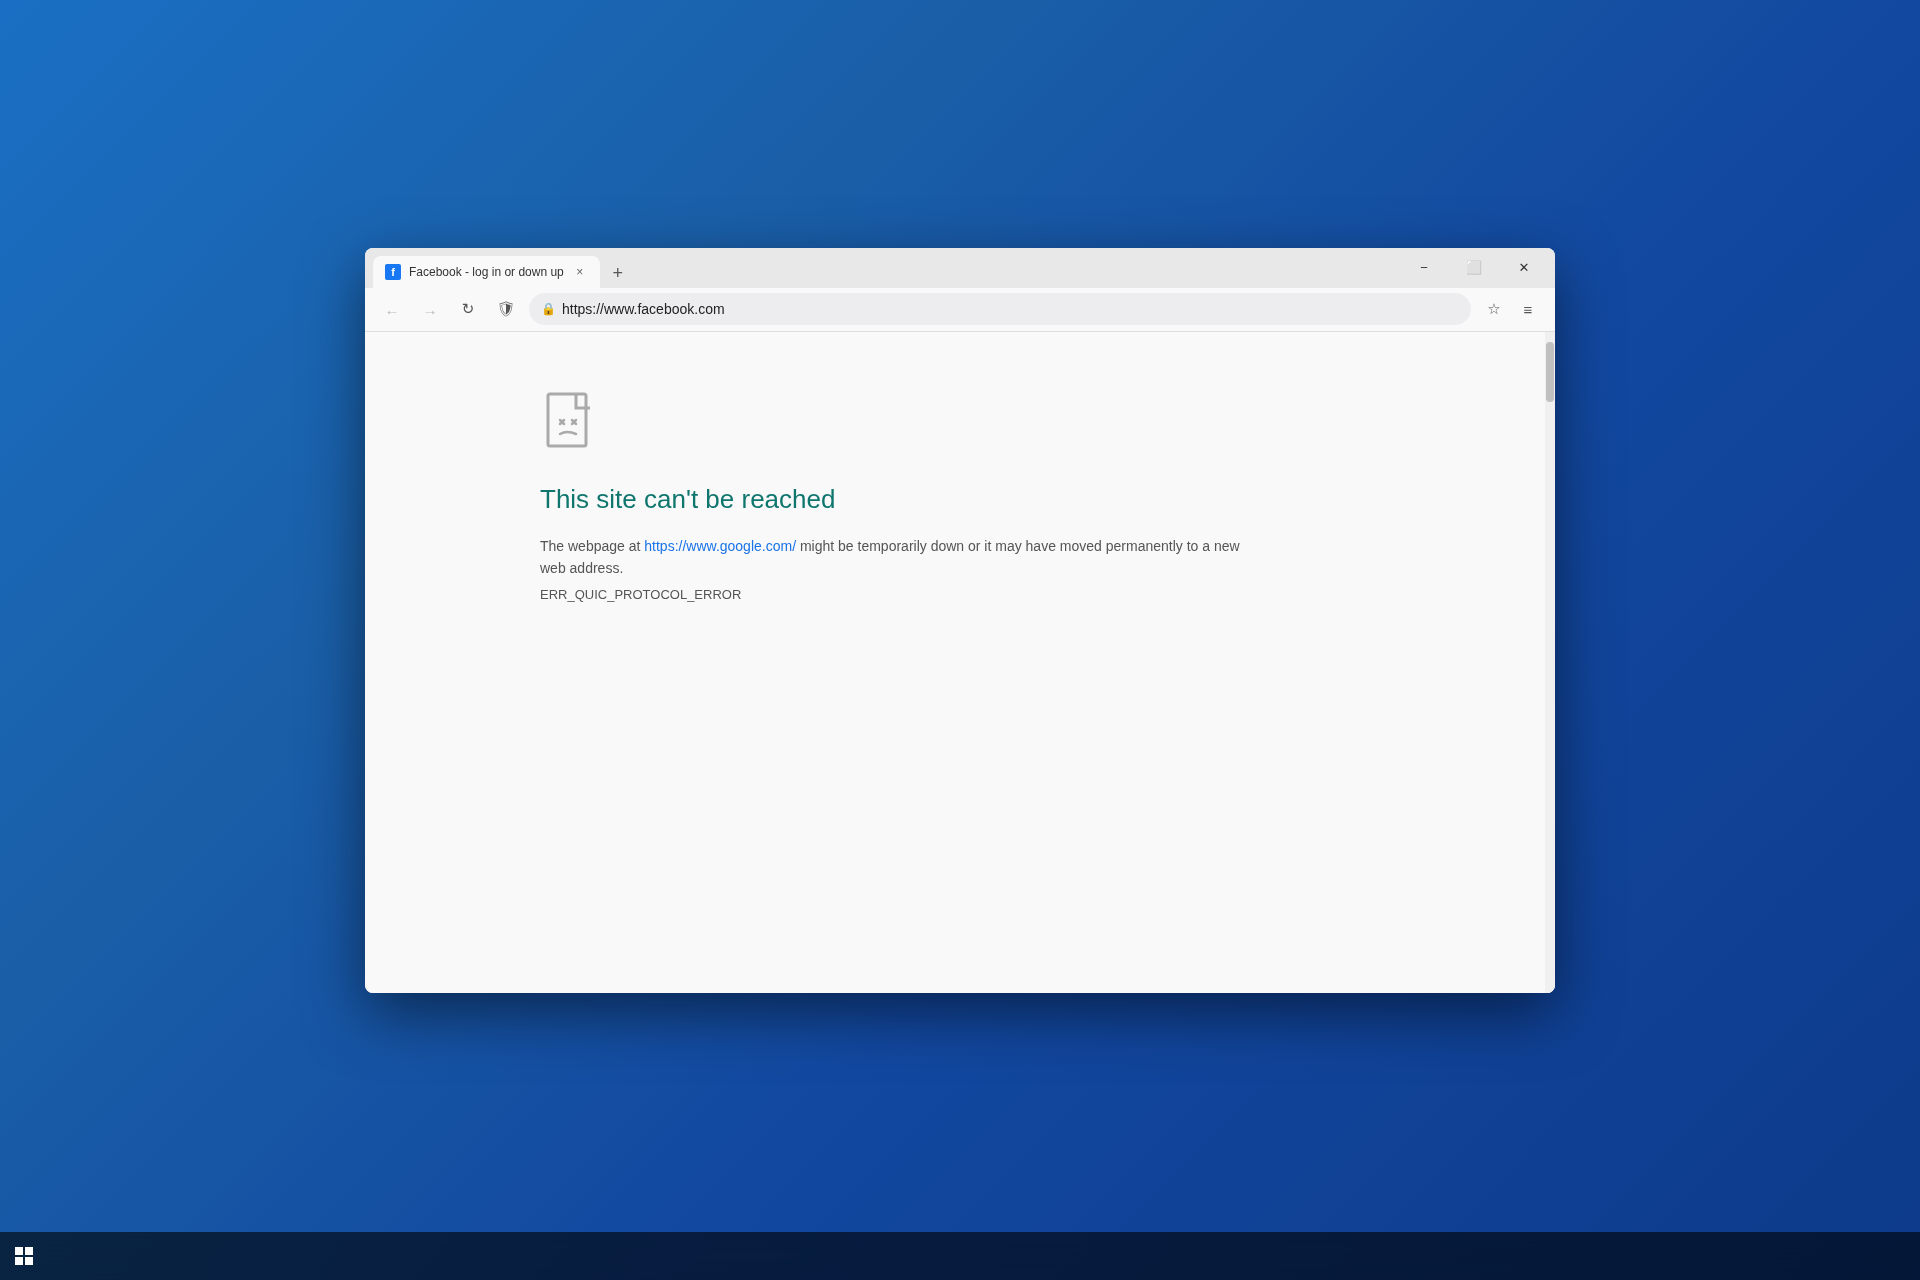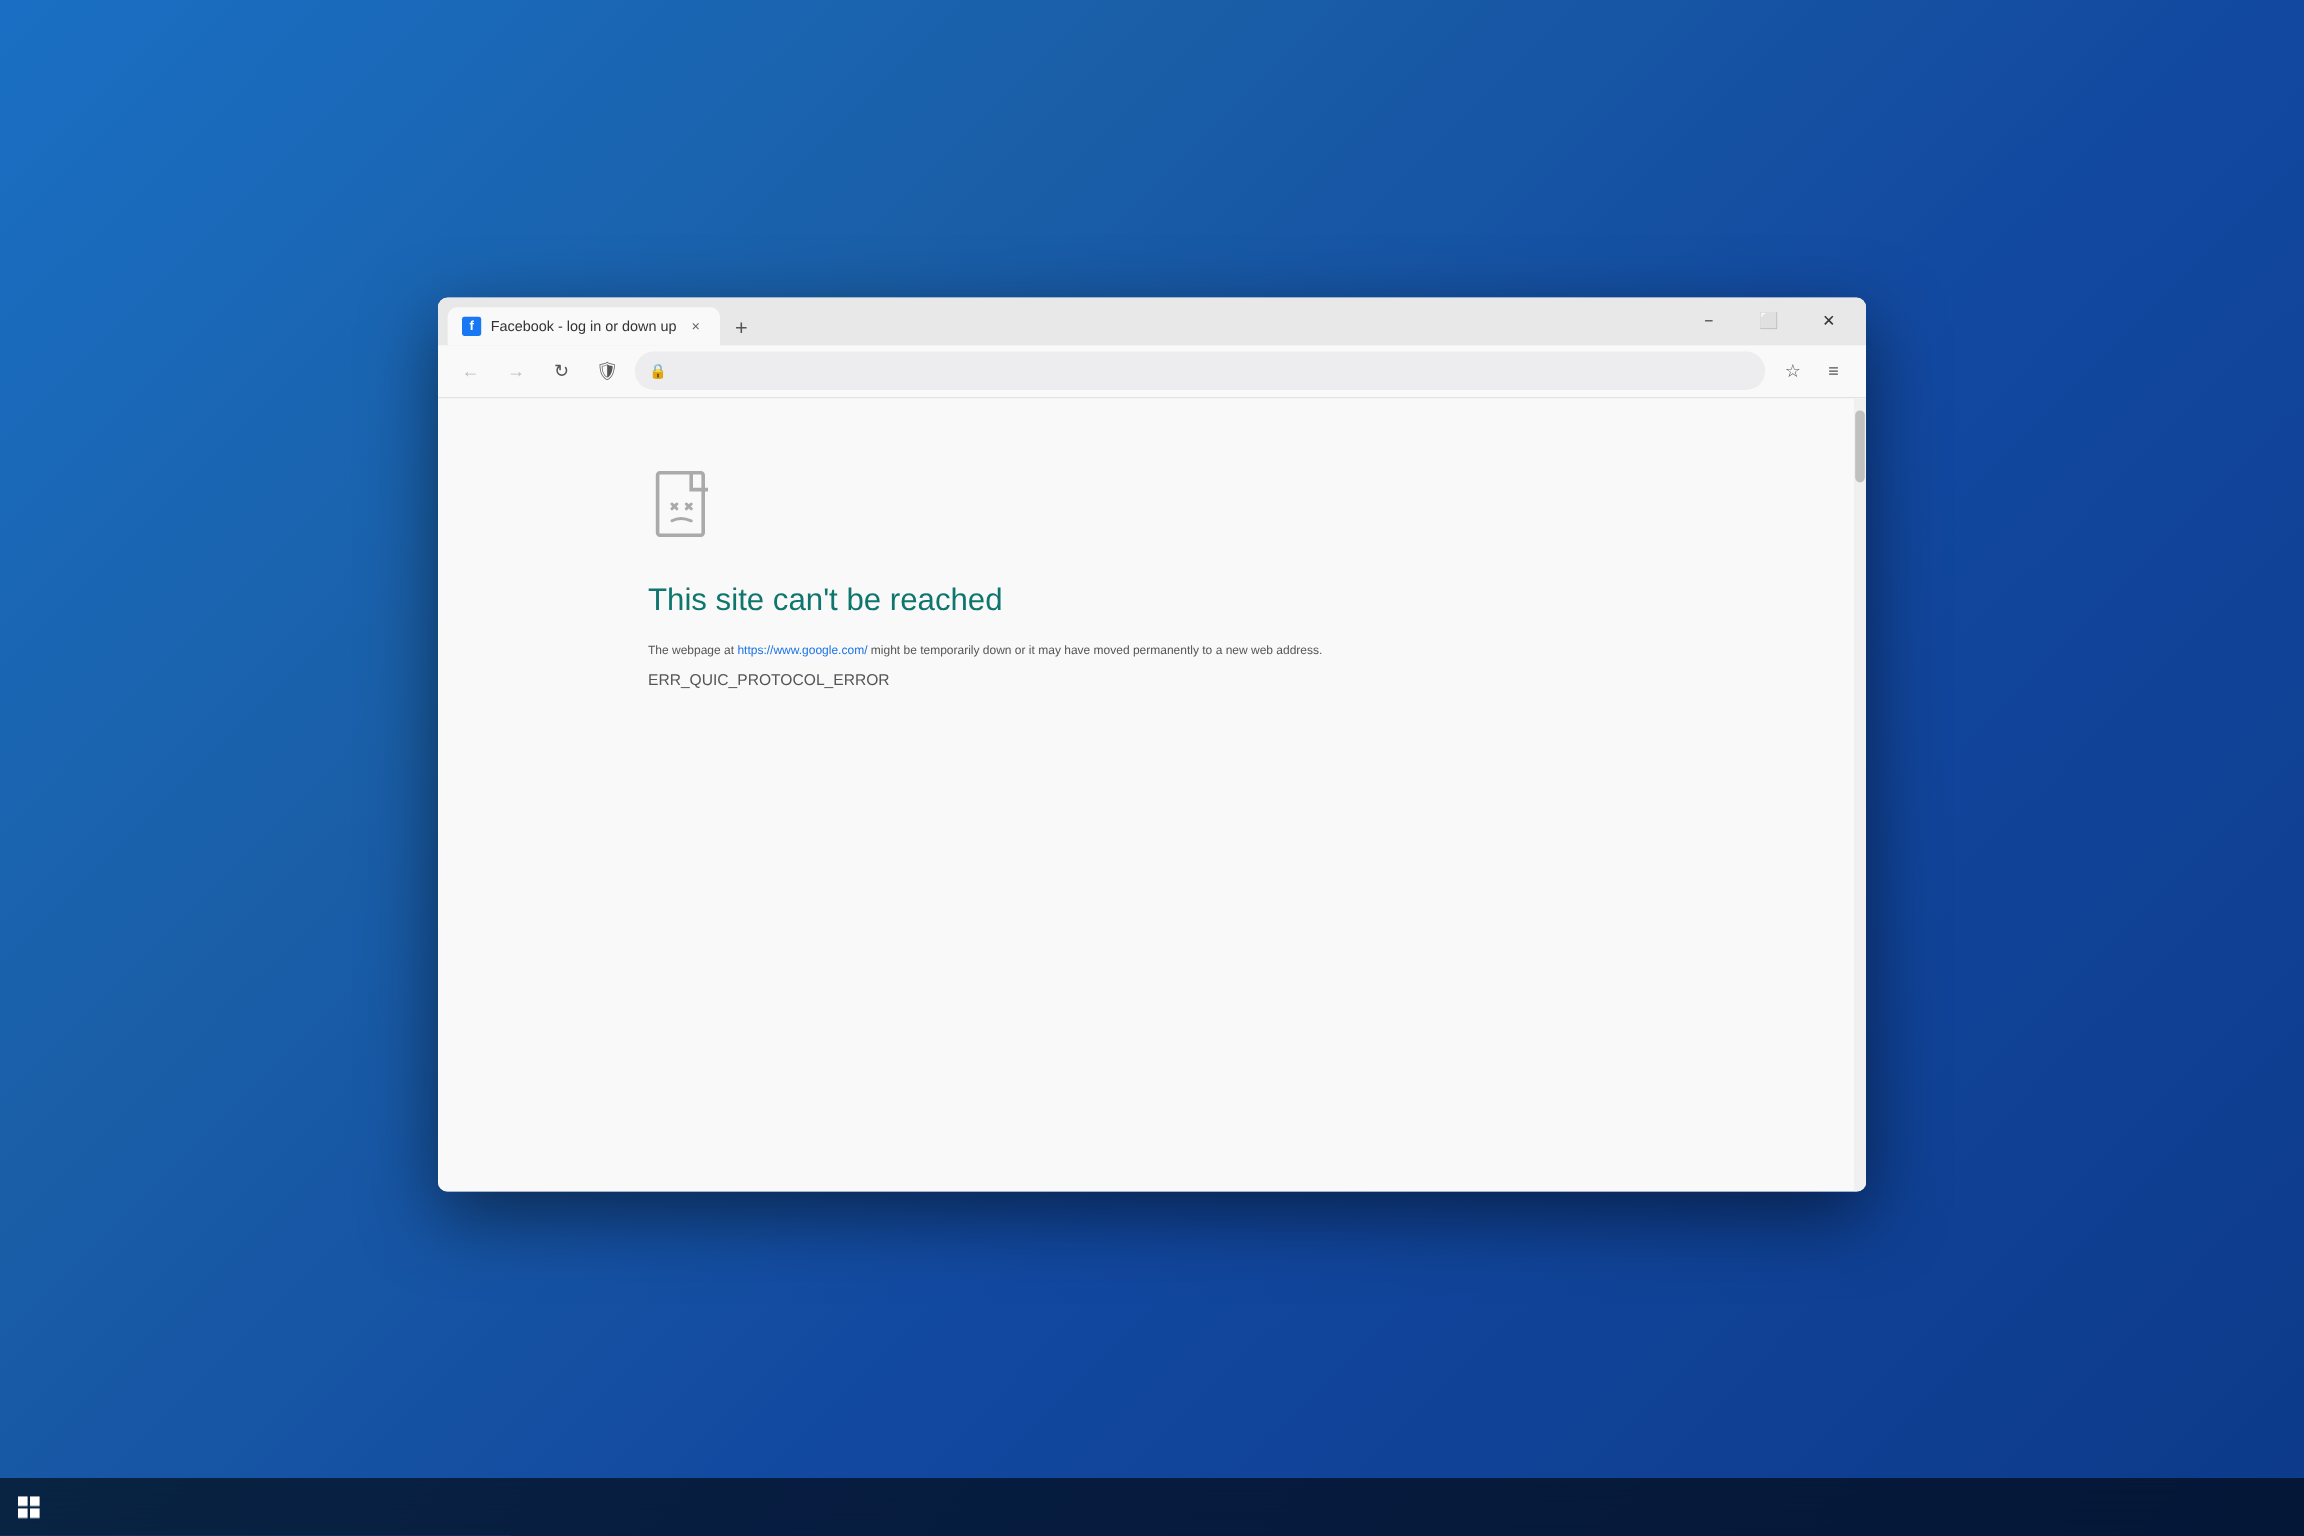--- a/index.html
+++ b/index.html
@@ -220,21 +220,21 @@
       height: 100%;
     }
     .error-title {
       font-size: 26px;
       font-weight: 400;
       color: #0f766e;
       margin-bottom: 20px;
       font-family: Arial, sans-serif;
     }
     .error-description {
-      font-size: 10px;
+      font-size: 14px;
       color: #555;
       line-height: 1.6;
       max-width: 700px;
       margin-bottom: 8px;
     }
     .error-description strong {
       color: #1a73e8;
       font-weight: 400;
     }
     .error-code {
@@ -292,20 +292,21 @@
     </div>
     <div class="nav-btn">
       <span>↻</span>
     </div>
     <div class="nav-btn">
       <span>🛡</span>
     </div>
 
     <div class="address-bar">
       <span class="lock-icon">🔒</span>
+      <span class="address-text">https://www.facebook.com</span>
     </div>
 
     <div class="nav-right-icons">
       <div class="nav-btn">
         <span>☆</span>
       </div>
       <div class="nav-btn">
         <span>≡</span>
       </div>
     </div>

